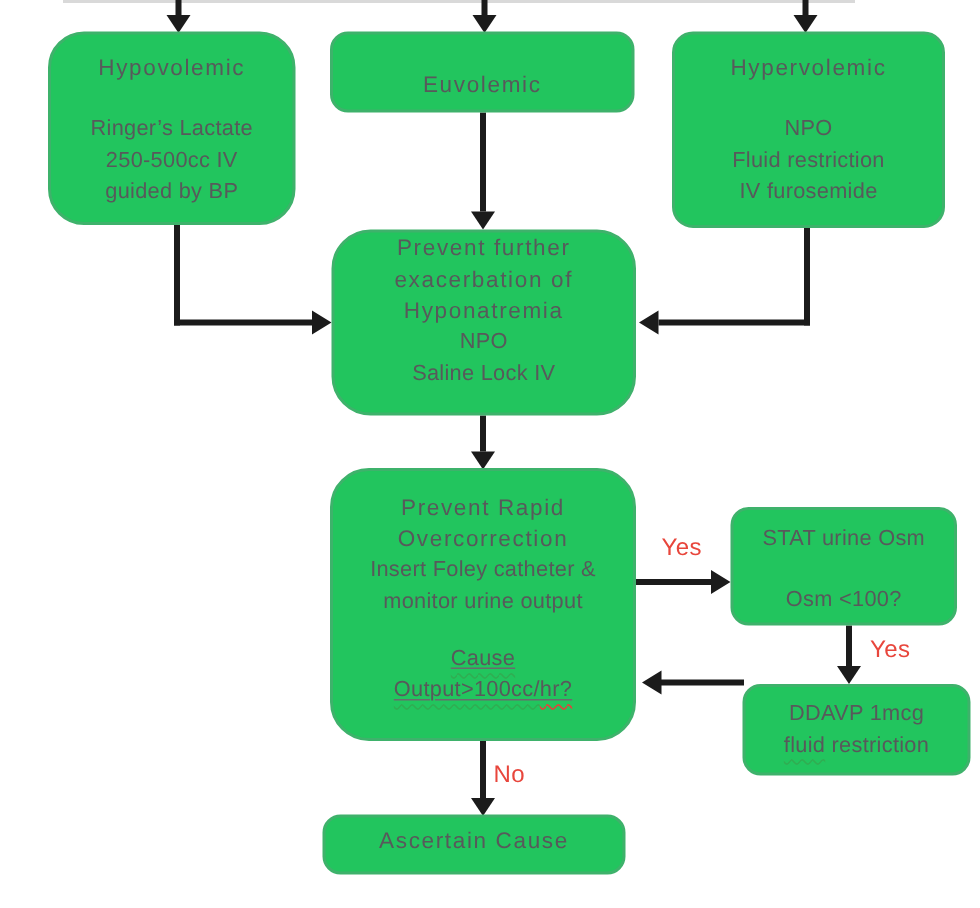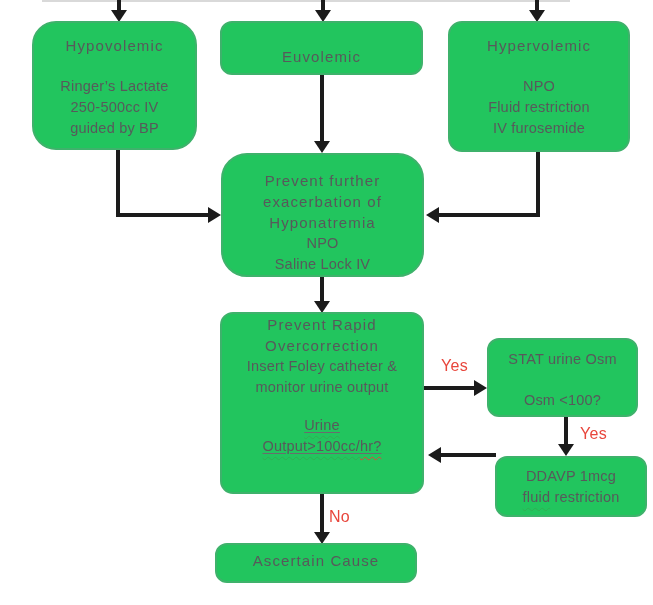--- a/index.html
+++ b/index.html
@@ -174,35 +174,35 @@
   </div>
 
   <div class="box" style="left:448px; top:21px; width:182px; height:131px; border-radius:14px; padding-top:12px;">
     <div class="title">Hypervolemic</div>
     <div class="spacer20"></div>
     <div class="line">NPO</div>
     <div class="line">Fluid restriction</div>
     <div class="line">IV furosemide</div>
   </div>
 
-  <div class="box" style="left:221px; top:153px; width:203px; height:124px; border-radius:26px; justify-content:flex-end;">
+  <div class="box" style="left:221px; top:153px; width:203px; height:124px; border-radius:26px; justify-content:flex-start;">
     <div class="title">Prevent further</div>
     <div class="title">exacerbation of</div>
     <div class="title">Hyponatremia</div>
     <div class="line">NPO</div>
     <div class="line">Saline Lock IV</div>
   </div>
 
-  <div class="box" style="left:220px; top:312px; width:204px; height:182px; border-radius:13px; padding-top:0;">
+  <div class="box" style="left:220px; top:312px; width:204px; height:182px; border-radius:26px; padding-top:14px;">
     <div class="title">Prevent Rapid</div>
     <div class="title">Overcorrection</div>
     <div class="line">Insert Foley catheter &amp;</div>
     <div class="line">monitor urine output</div>
     <div class="spacer17"></div>
-    <div class="line ul"><span class="sq-green">Urine</span></div>
+    <div class="line ul"><span class="sq-green">Cause</span></div>
     <div class="line ul"><span class="sq-green">Output&gt;100cc/</span><span class="sq-red">hr?</span></div>
   </div>
 
   <div class="box" style="left:487px; top:338px; width:151px; height:79px; border-radius:12px; padding-top:9px;">
     <div class="line">STAT urine Osm</div>
     <div class="spacer20"></div>
     <div class="line">Osm &lt;100?</div>
   </div>
 
   <div class="box" style="left:495px; top:456px; width:152px; height:61px; border-radius:12px; justify-content:center;">

